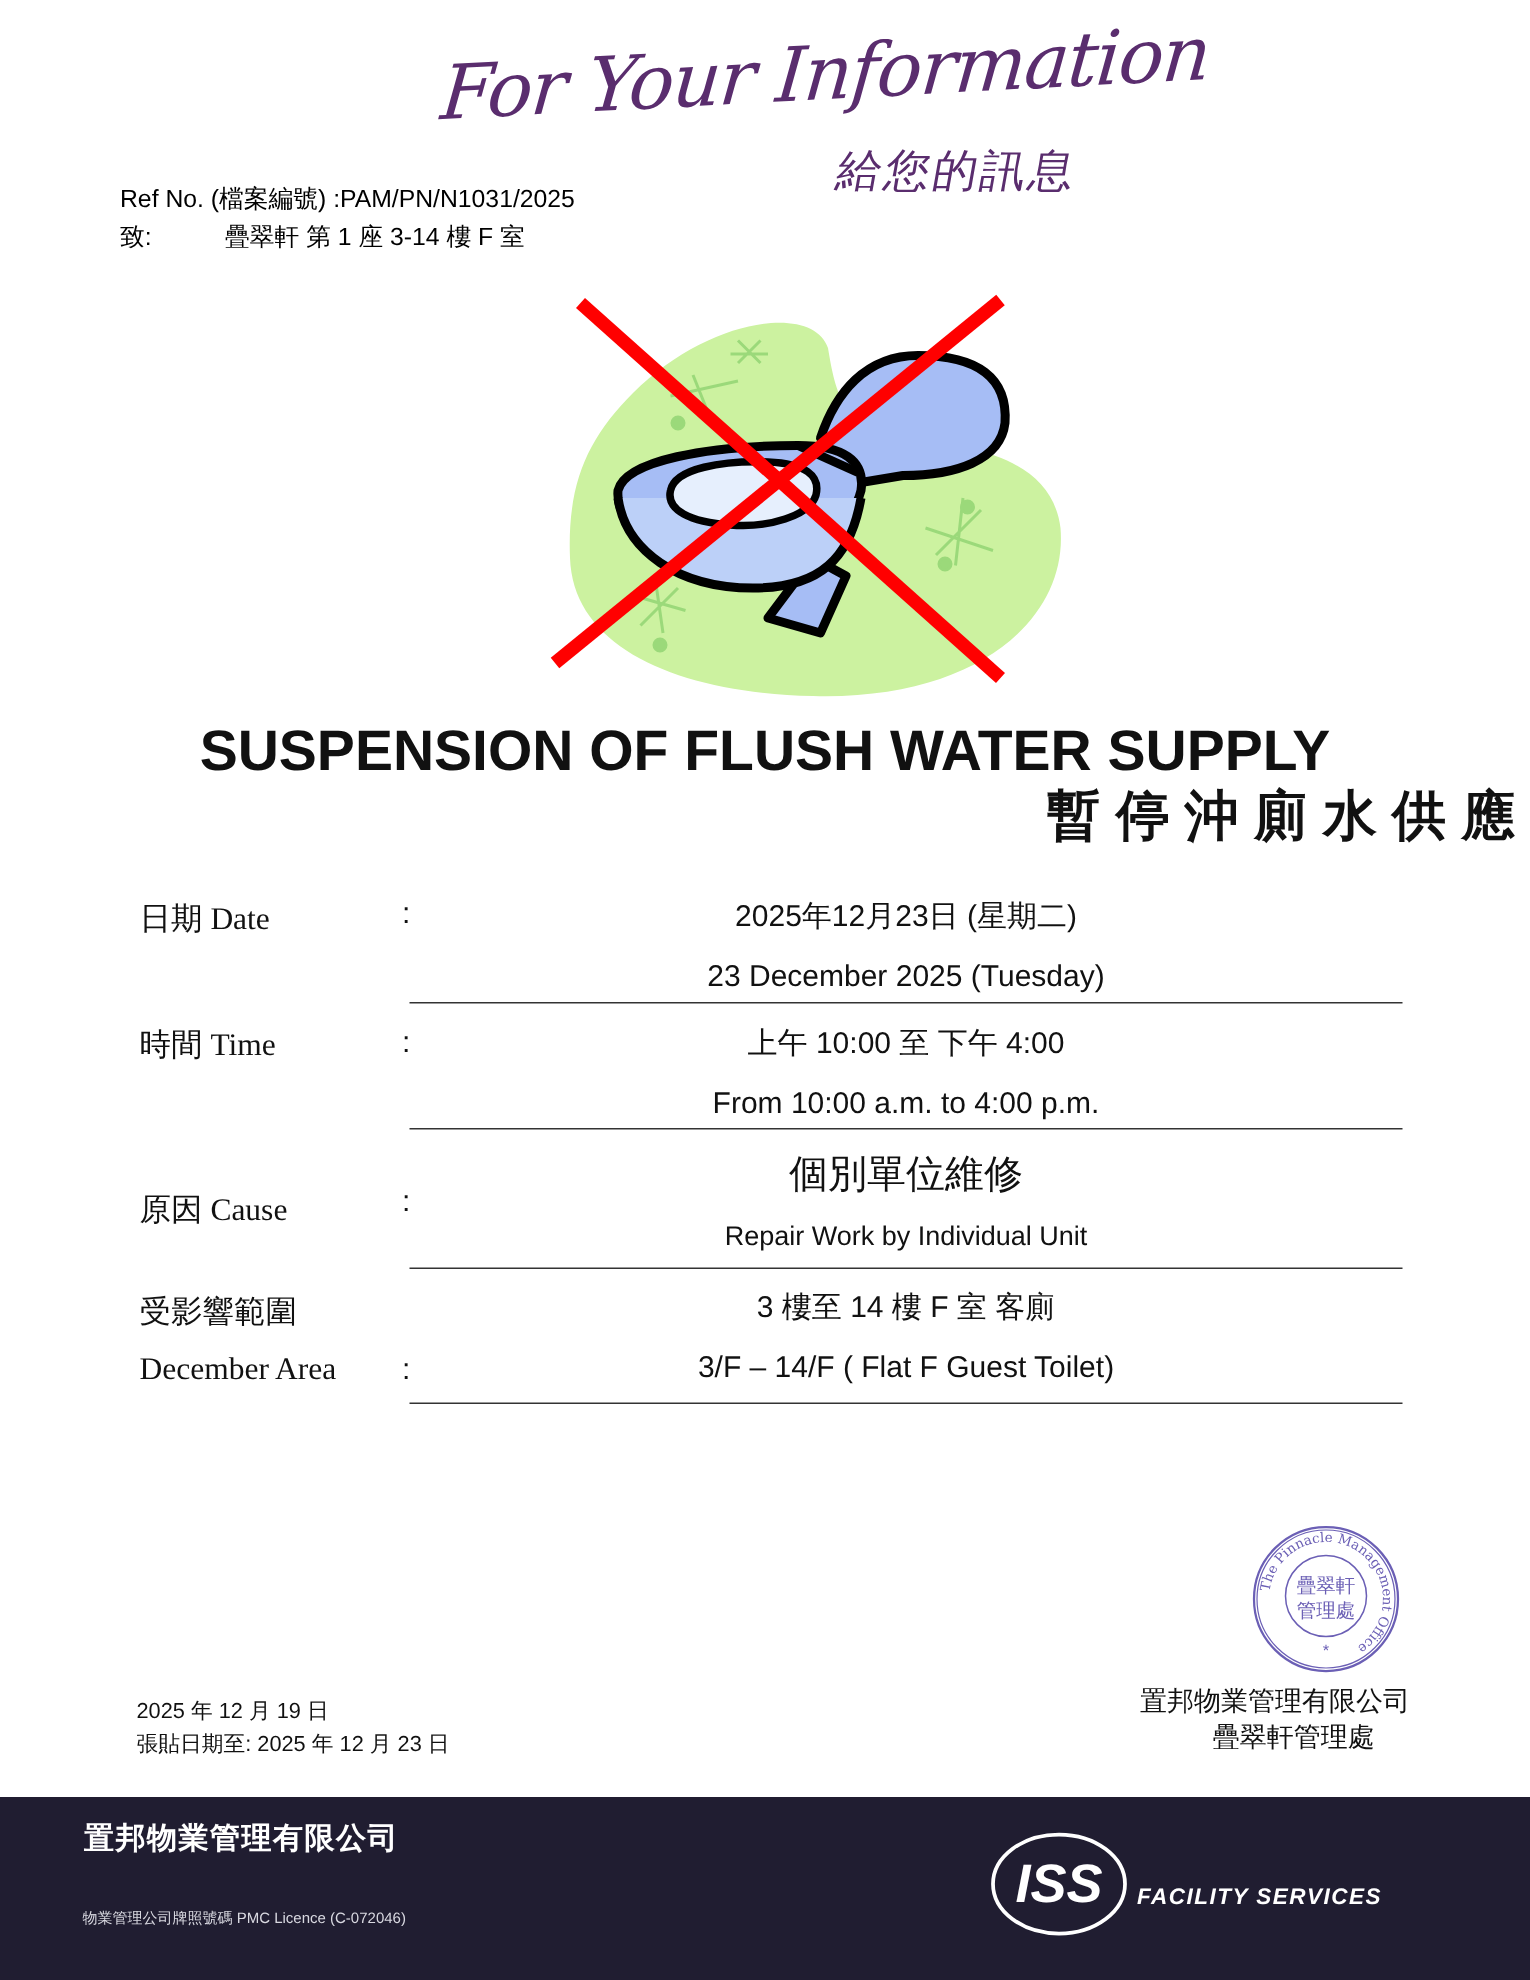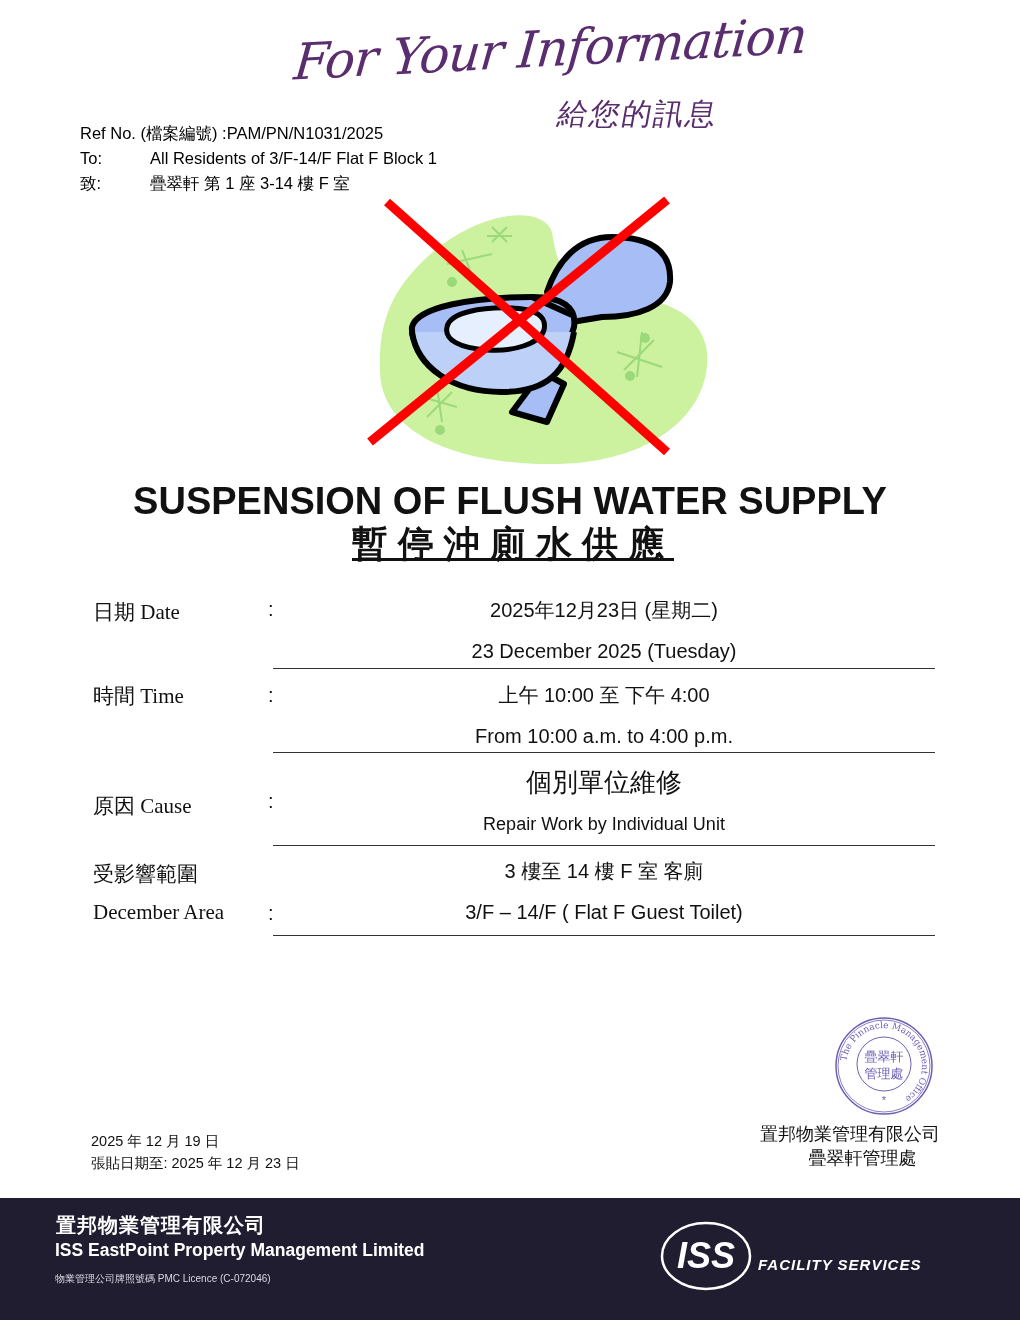--- a/index.html
+++ b/index.html
@@ -10,21 +10,21 @@
   .fyi-en { position: absolute; left: 4px; top: 6px; font-family: "DejaVu Serif", serif; font-style: italic; font-size: 50px; color: #5a2d6e; letter-spacing: -1px; transform: rotate(-3deg) skewX(-8deg); white-space: nowrap; }
   .fyi-zh { position: absolute; left: 268px; top: 80px; font-family: "DejaVu Serif", serif; font-size: 30px; color: #5a2d6e; letter-spacing: 2px; transform: skewX(-10deg); white-space: nowrap; }
 
   .header-info { position: absolute; left: 80px; top: 121px; font-size: 16.5px; line-height: 25px; color: #000000; }
   .header-info .row { display: flex; white-space: nowrap; }
   .header-info .lbl { width: 70px; }
 
   .illustration { position: absolute; left: 362px; top: 192px; width: 360px; height: 280px; }
 
   .title-en { position: absolute; left: 0; right: 0; top: 480px; text-align: center; font-weight: bold; font-size: 38px; letter-spacing: 0px; color: #111; }
-  .title-zh { position: absolute; left: 0; right: 0; top: 520px; text-align: center; font-size: 36px; letter-spacing: 10px; font-weight: bold; color: #111; padding-left: 6px; text-decoration: underline; }
+  .title-zh { position: absolute; left: 0; right: 0; top: 520px; text-align: right; font-size: 36px; letter-spacing: 10px; font-weight: bold; color: #111; padding-left: 6px; }
 
   .details { position: absolute; left: 0; top: 590px; width: 1020px; }
   .lbl-cell { position: absolute; left: 93px; font-size: 21px; white-space: nowrap; font-family: Liberation Serif, serif; }
   .colon { position: absolute; left: 268px; font-size: 20px; }
   .val { position: absolute; left: 273px; width: 662px; text-align: center; font-size: 20px; white-space: nowrap; }
   .rule { position: absolute; left: 273px; width: 662px; height: 0; border-top: 1.5px solid #333; }
 
   .dates { position: absolute; left: 91px; top: 1130px; font-size: 14.5px; line-height: 22px; }
   .stamp { position: absolute; left: 834px; top: 1016px; width: 100px; height: 100px; }
   .signoff { position: absolute; left: 760px; top: 1122px; width: 205px; text-align: center; font-size: 18px; line-height: 24px; }
@@ -42,24 +42,20 @@
 
 <div class="fyi">
   <div class="fyi-en">For Your Information</div>
   <div class="fyi-zh">給您的訊息</div>
 </div>
 
 <div class="header-info">
   <div class="row">
     <span>Ref No. (檔案編號) : </span>
     <span>PAM/PN/N1031/2025</span>
-  </div>
-  <div class="row">
-    <span class="lbl">To:</span>
-    <span>All Residents of 3/F-14/F Flat F Block 1</span>
   </div>
   <div class="row">
     <span class="lbl">致:</span>
     <span>疊翠軒 第 1 座  3-14 樓 F 室</span>
   </div>
 </div>
 
 <div class="illustration">
   <svg width="360" height="280" viewBox="0 0 360 280">
     <path d="M60,70 C110,20 180,10 190,40 C195,70 200,95 240,100 C300,105 340,120 345,160 C350,220 290,275 180,272 C90,270 20,240 18,180 C16,130 30,100 60,70 Z" fill="#ccf2a0"></path>
@@ -137,21 +133,20 @@
   </svg>
 </div>
 
 <div class="signoff">
   <div class="l1">置邦物業管理有限公司</div>
   <div>疊翠軒管理處</div>
 </div>
 
 <div class="footer">
   <div class="f-zh">置邦物業管理有限公司</div>
-  <div class="f-en">ISS EastPoint Property Management Limited</div>
   <div class="f-lic">物業管理公司牌照號碼  PMC Licence (C-072046)</div>
   <div class="iss-logo">
     <svg width="100" height="74" viewBox="0 0 100 74">
       <ellipse cx="46" cy="38" rx="44" ry="33" fill="none" stroke="#fff" stroke-width="2.5"></ellipse>
       <text x="46" y="50" text-anchor="middle" font-family="Liberation Sans, sans-serif" font-size="36" font-weight="bold" font-style="italic" fill="#fff">ISS</text>
     </svg>
   </div>
   <div class="iss-fs">FACILITY SERVICES</div>
 </div>
 

